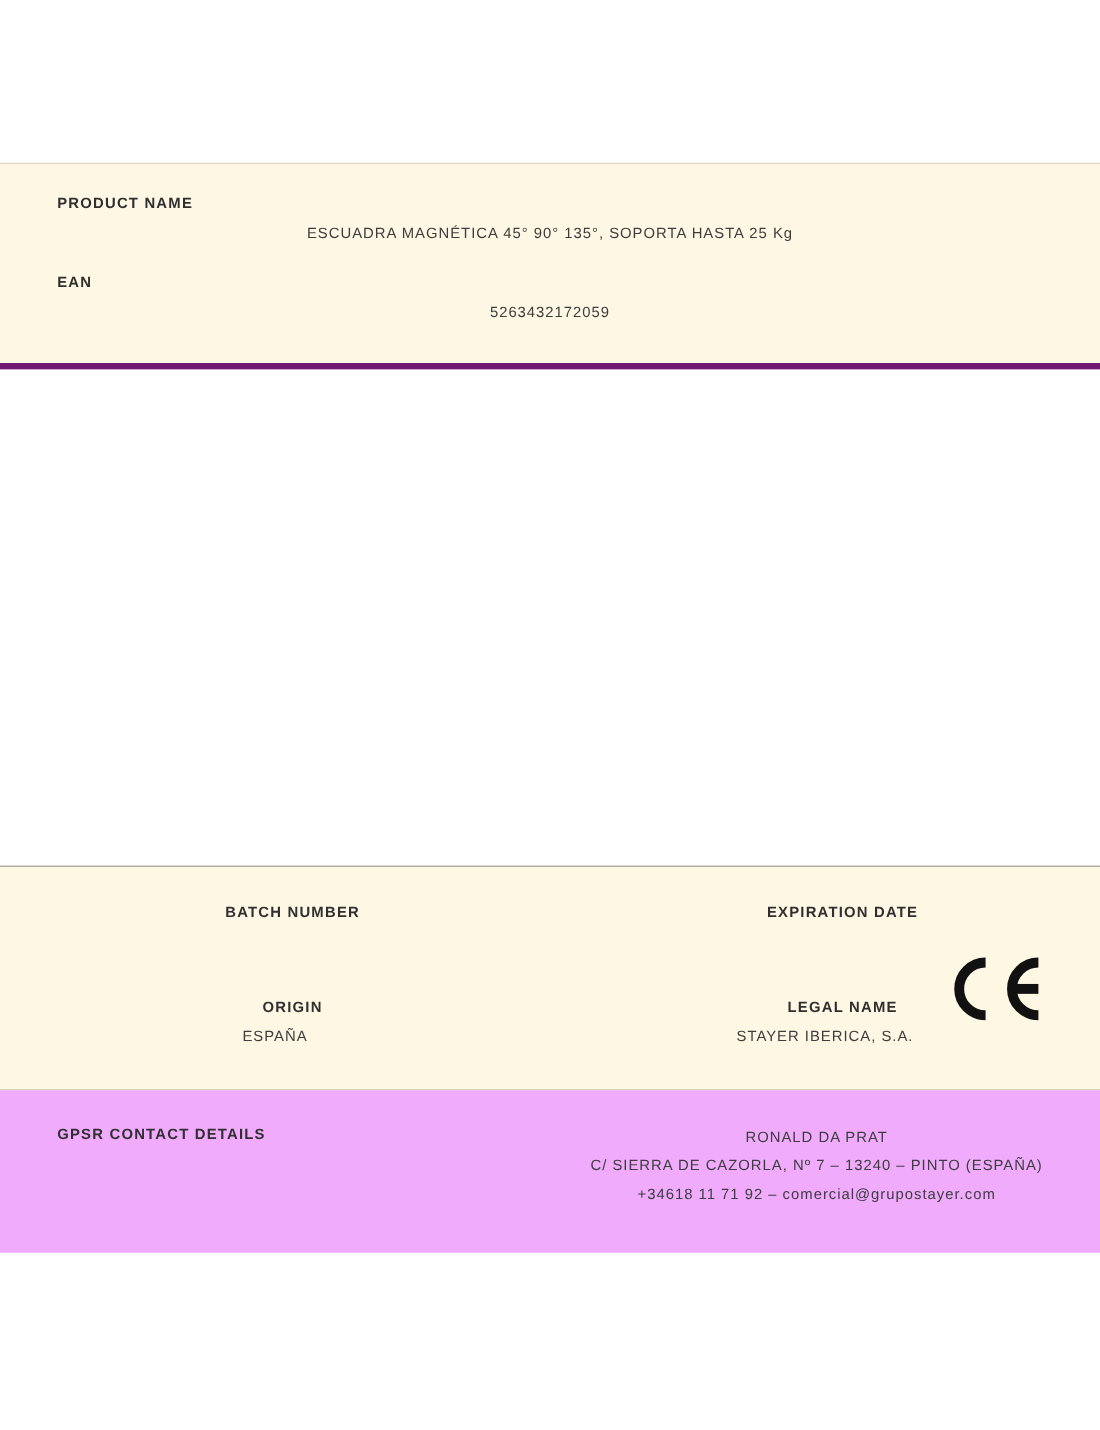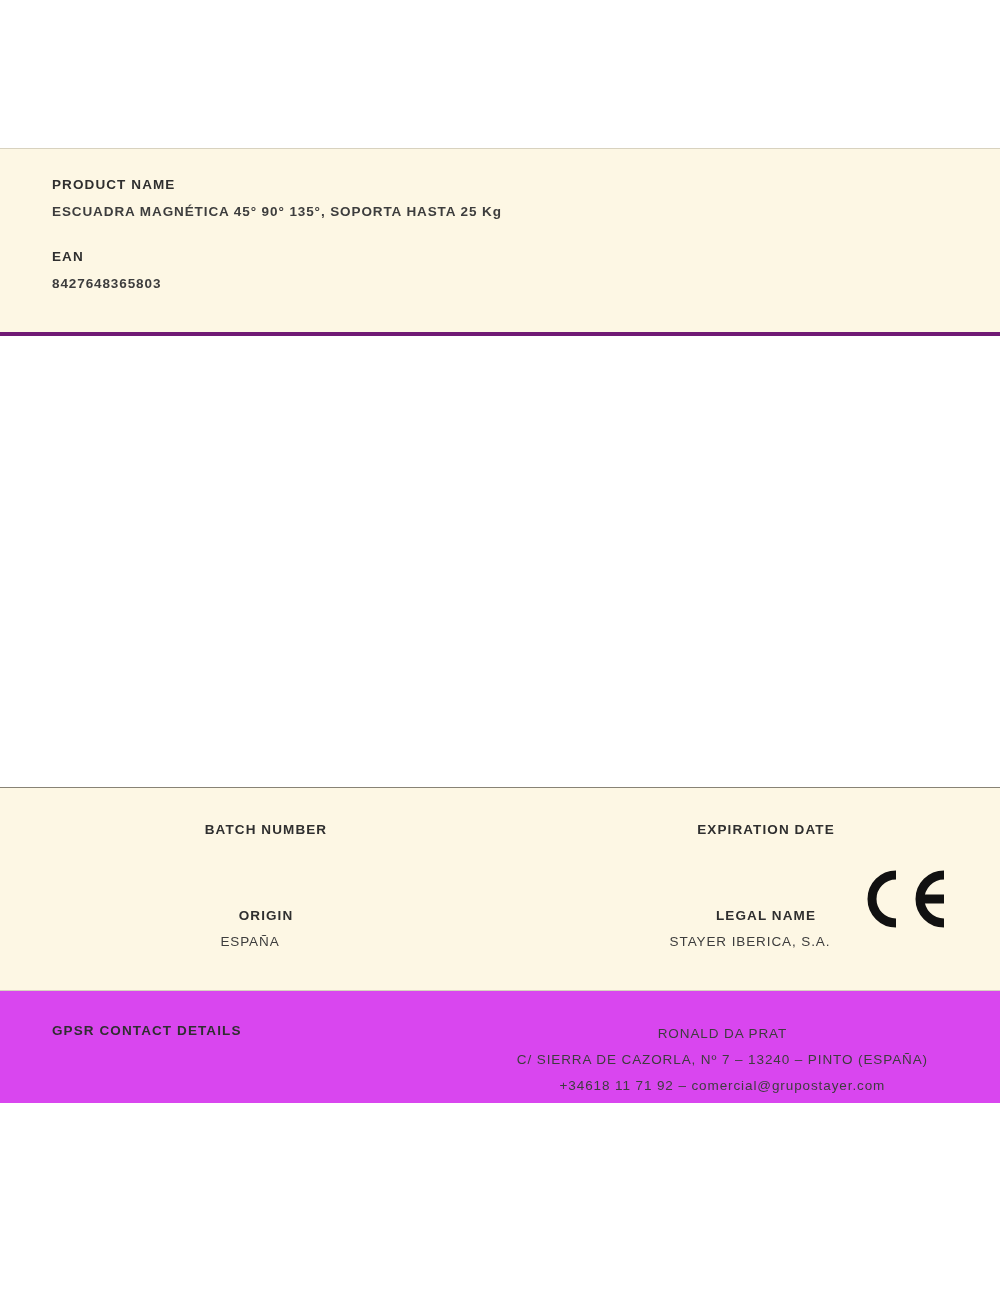--- a/index.html
+++ b/index.html
@@ -27,38 +27,39 @@
   
   .top-spacer {
     height: 148px;
     background: #ffffff;
   }
 
   
   .section-product {
     background: #fdf7e4;
     border-top: 1px solid #d8d2bf;
-    border-bottom: 4px solid #701a75;
+    border-bottom: 6px solid #701a75;
     padding: 28px 52px 30px 52px;
     box-sizing: border-box;
     height: 188px;
   }
   .field-label {
     font-size: 13.5px;
     font-weight: bold;
     letter-spacing: 1.1px;
     color: #2f2f2f;
     margin: 0 0 12px 0;
   }
   .field-value {
     font-size: 13.5px;
     letter-spacing: 0.9px;
     color: #3d3d3d;
     margin: 0;
-    font-weight: bold;
+    font-weight: normal;
+    text-align: center;
   }
   .field-block { margin-bottom: 30px; }
   .field-block:last-child { margin-bottom: 12px; }
 
   
   .middle-blank {
     height: 452px;
     background: #ffffff;
     border-bottom: 1px solid #888375;
     box-sizing: border-box;
@@ -100,24 +101,24 @@
   .ce-mark {
     position: absolute;
     right: 52px;
     top: 82px;
     width: 92px;
     height: 58px;
   }
 
   
   .section-gpsr {
-    background: #d946ef;
-    height: 112px;
-    box-sizing: border-box;
-    padding: 30px 72px 0 52px;
+    background: #f0abfc;
+    height: 148px;
+    box-sizing: border-box;
+    padding: 30px 52px 0 52px;
     display: flex;
     justify-content: space-between;
     align-items: flex-start;
   }
   .gpsr-title {
     font-size: 13.5px;
     font-weight: bold;
     letter-spacing: 1.1px;
     color: #2f2f2f;
     padding-top: 2px;
@@ -143,21 +144,21 @@
 
   <div class="top-spacer"></div>
 
   <div class="section-product">
     <div class="field-block">
       <div class="field-label">PRODUCT NAME</div>
       <div class="field-value">ESCUADRA MAGNÉTICA 45° 90° 135°, SOPORTA HASTA 25 Kg</div>
     </div>
     <div class="field-block">
       <div class="field-label">EAN</div>
-      <div class="field-value">8427648365803</div>
+      <div class="field-value">5263432172059</div>
     </div>
   </div>
 
   <div class="middle-blank"></div>
 
   <div class="section-batch">
     <div class="grid2">
       <div>
         <div class="col-label">BATCH NUMBER</div>
         <div class="col-value"></div>

